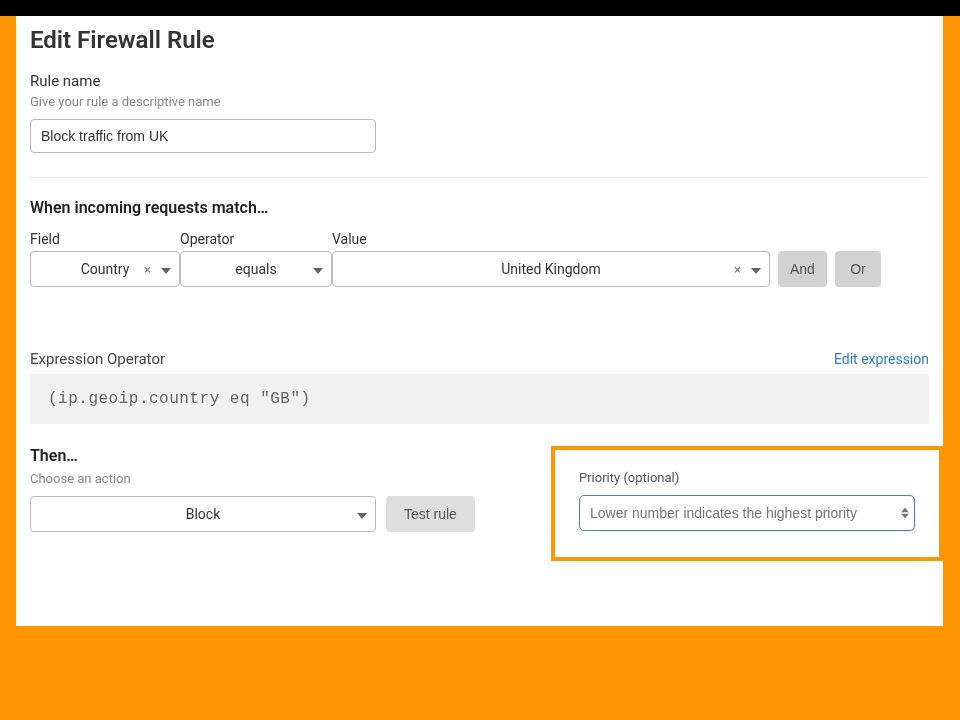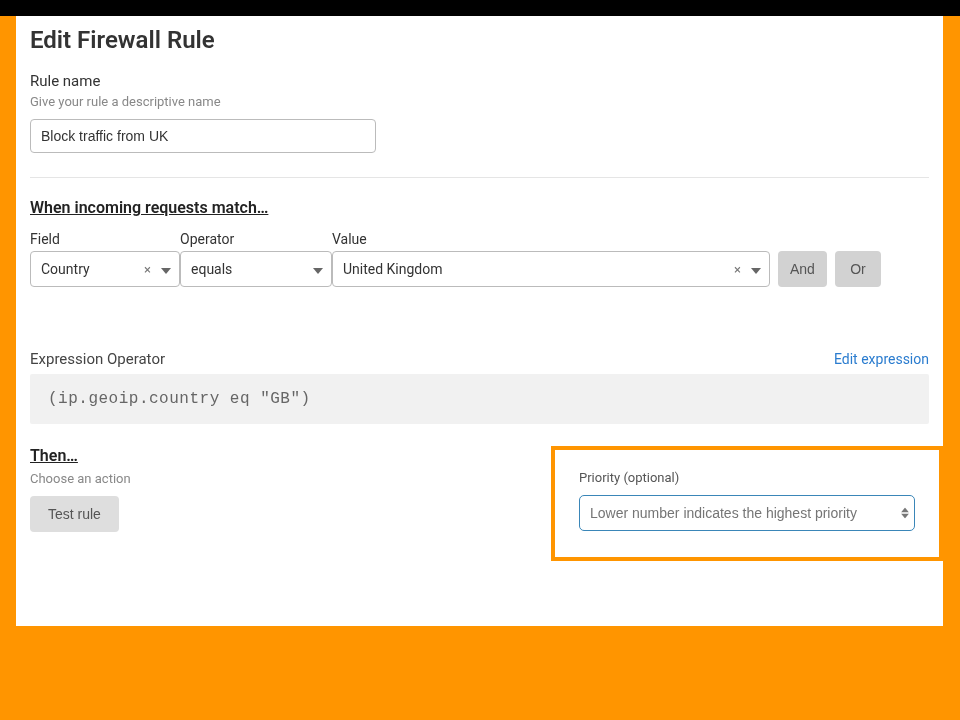--- a/index.html
+++ b/index.html
@@ -50,40 +50,40 @@
     .divider {
       border: none;
       border-top: 1px solid #e5e5e5;
       margin: 24px 0 20px 0;
     }
     .section-heading {
       font-size: 16px;
       font-weight: 600;
       color: #222;
       margin-bottom: 14px;
-      text-decoration: underline;
     }
     .row {
       display: flex;
       gap: 0;
       align-items: flex-end;
     }
     .col { display: flex; flex-direction: column; }
     .small-label { font-size: 14px; color: #333; margin-bottom: 4px; }
     .select-wrap {
       position: relative;
       border: 1px solid #bbb;
       border-radius: 4px;
       height: 36px;
       display: flex;
       align-items: center;
       padding: 0 10px;
       font-size: 14px;
       color: #333;
       background: #fff;
+      justify-content: center;
     }
     .w-field { width: 150px; }
     .w-op { width: 152px; }
     .w-value { width: 438px; }
     .w-action { width: 346px; }
     .select-wrap .caret {
       position: absolute;
       right: 8px;
       top: 50%;
       transform: translateY(-50%);
@@ -244,20 +244,28 @@
     <div class="preview-label">Expression Operator</div>
     <div class="edit-link">Edit expression</div>
   </div>
   <div class="preview-box">(ip.geoip.country eq "GB")</div>
 
   <div class="then-row">
     <div class="then-left">
       <div class="section-heading" style="margin-bottom:6px">Then…</div>
       <div class="field-hint" style="margin-bottom:10px">Choose an action</div>
       <div class="action-row">
+        <div class="select-wrap w-action">
+          <span>Block</span>
+          <span class="caret">
+            <svg class="caret-down" width="10" height="6" viewBox="0 0 10 6">
+                <path d="M0 0 L5 6 L10 0 Z"></path>
+              </svg>
+          </span>
+        </div>
         <button class="test-btn">Test rule</button>
       </div>
     </div>
 
     <div class="priority-box">
       <div class="field-hint" style="color:#555; margin-bottom:10px">Priority (optional)</div>
       <div class="priority-wrap">
         <input class="priority-input" type="text" placeholder="Lower number indicates the highest priority" style="">
         <span class="stepper">
           <svg width="8" height="5" viewBox="0 0 8 5">

